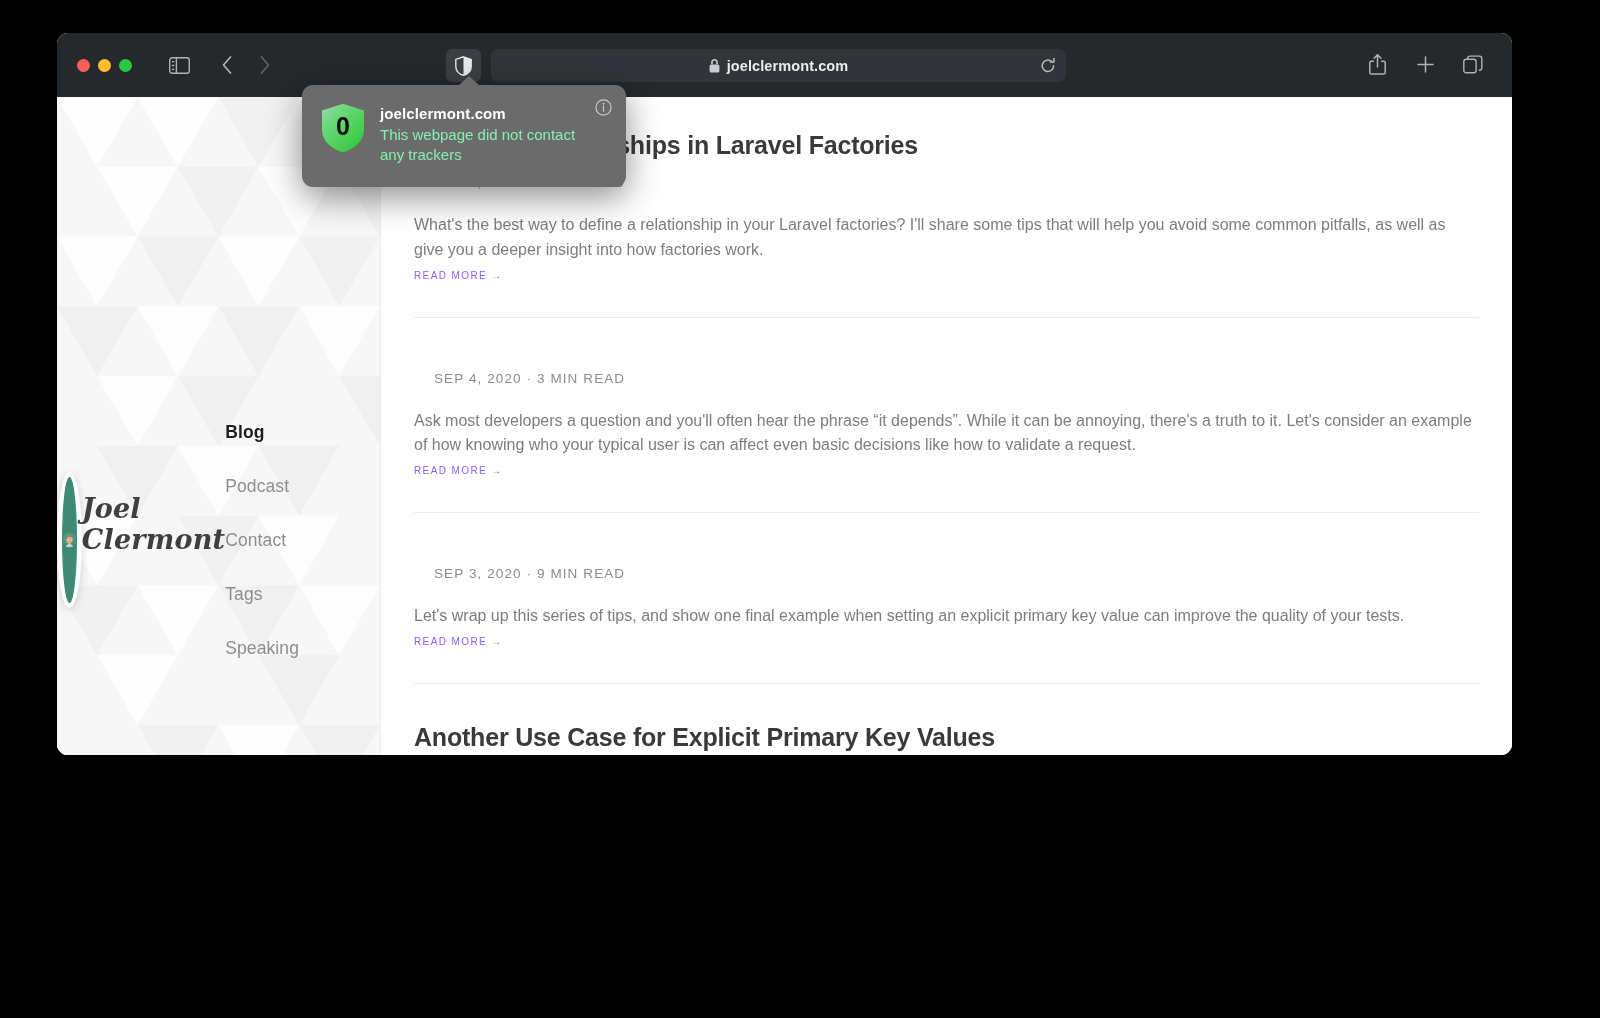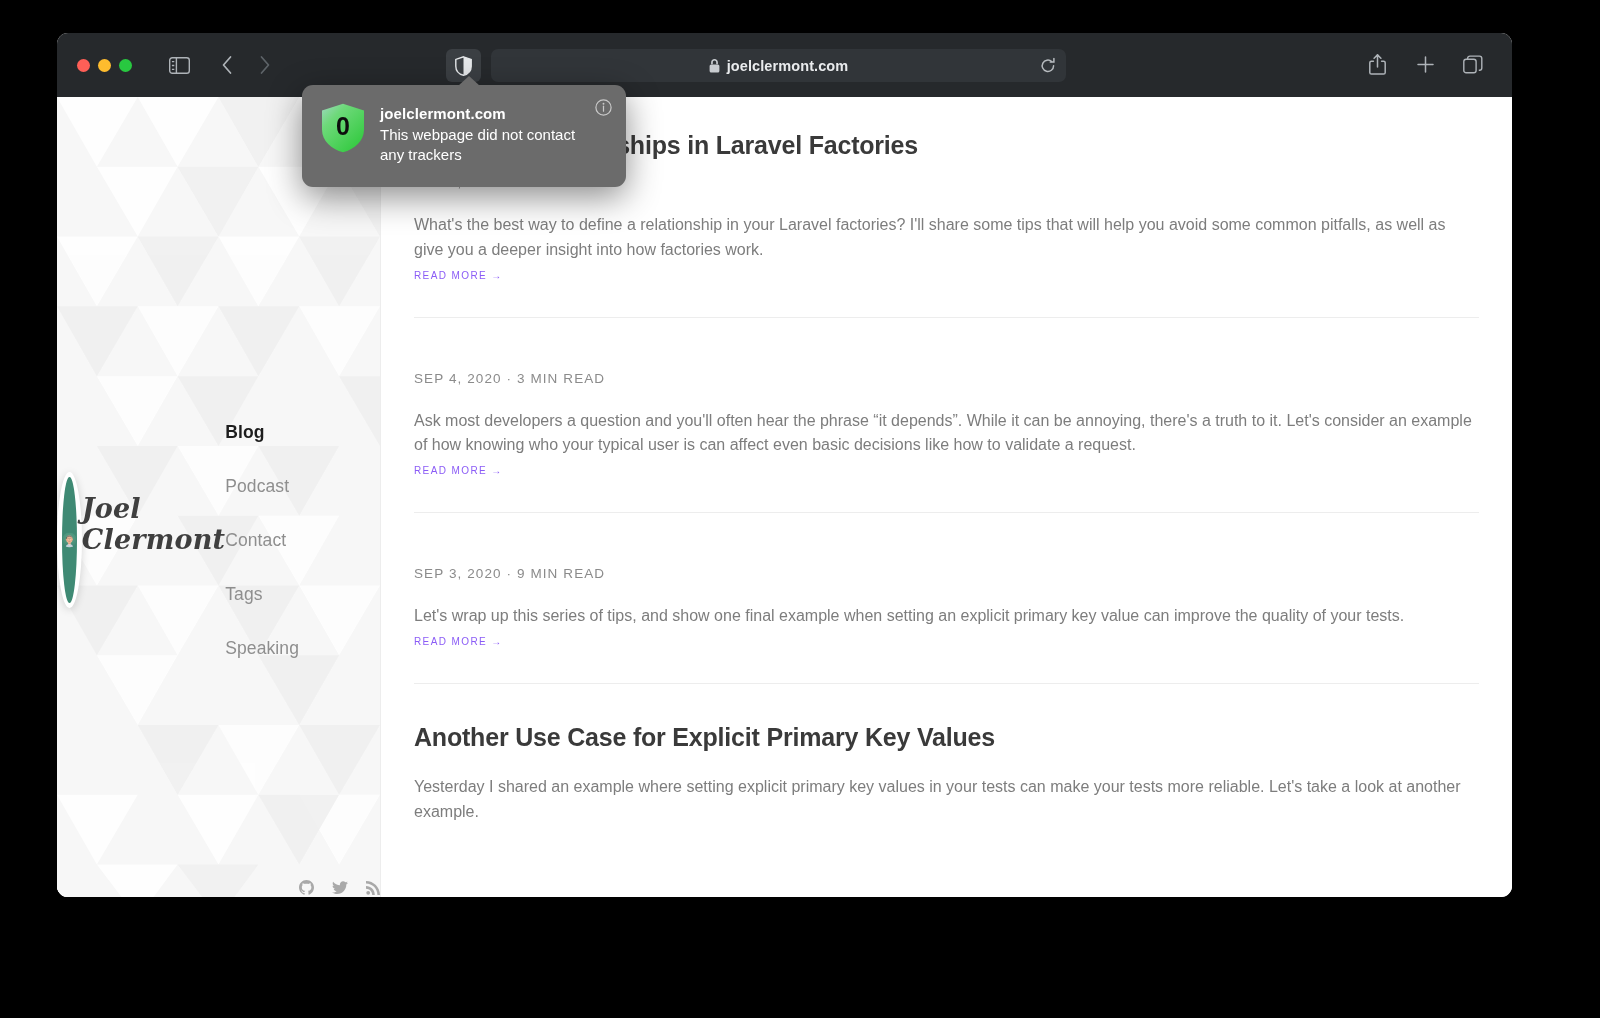--- a/index.html
+++ b/index.html
@@ -11,21 +11,21 @@
     font-family: "Liberation Sans", sans-serif;
     overflow: hidden;
   }
 
   
   #browser-window {
     position: absolute;
     left: 57px;
     top: 33px;
     width: 1455px;
-    height: 864px;
+    height: 722px;
     border-radius: 11px;
     overflow: hidden;
     background: #ffffff;
     box-shadow: 0 18px 60px rgba(0,0,0,.55);
   }
 
   
   #toolbar {
     position: relative;
     height: 64px;
@@ -144,21 +144,21 @@
   }
   #tracker-text { padding-top: 2px; }
   #tracker-domain {
     color: #ffffff;
     font-size: 15px;
     font-weight: 700;
     margin-bottom: 3px;
     letter-spacing: .1px;
   }
   #tracker-message {
-    color: #ffffff;
+    color: #86efac;
     font-size: 15px;
     line-height: 1.32;
     max-width: 200px;
   }
   #tracker-info-button {
     position: absolute;
     top: 14px; right: 14px;
     color: #c9c9c9;
     display: flex;
   }
@@ -263,20 +263,21 @@
     font-weight: 700;
     color: #3a3a3a;
     letter-spacing: -.2px;
     line-height: 1.2;
   }
   .post-meta {
     margin-top: 15px;
     font-size: 13.5px;
     color: #8b8b8b;
     letter-spacing: 1.1px;
+    margin-left: 20px;
   }
   .post-excerpt {
     margin-top: 23px;
     font-size: 16px;
     line-height: 1.55;
     color: #7d7d7d;
     max-width: 1066px;
   }
   .post-readmore {
     display: inline-block;

